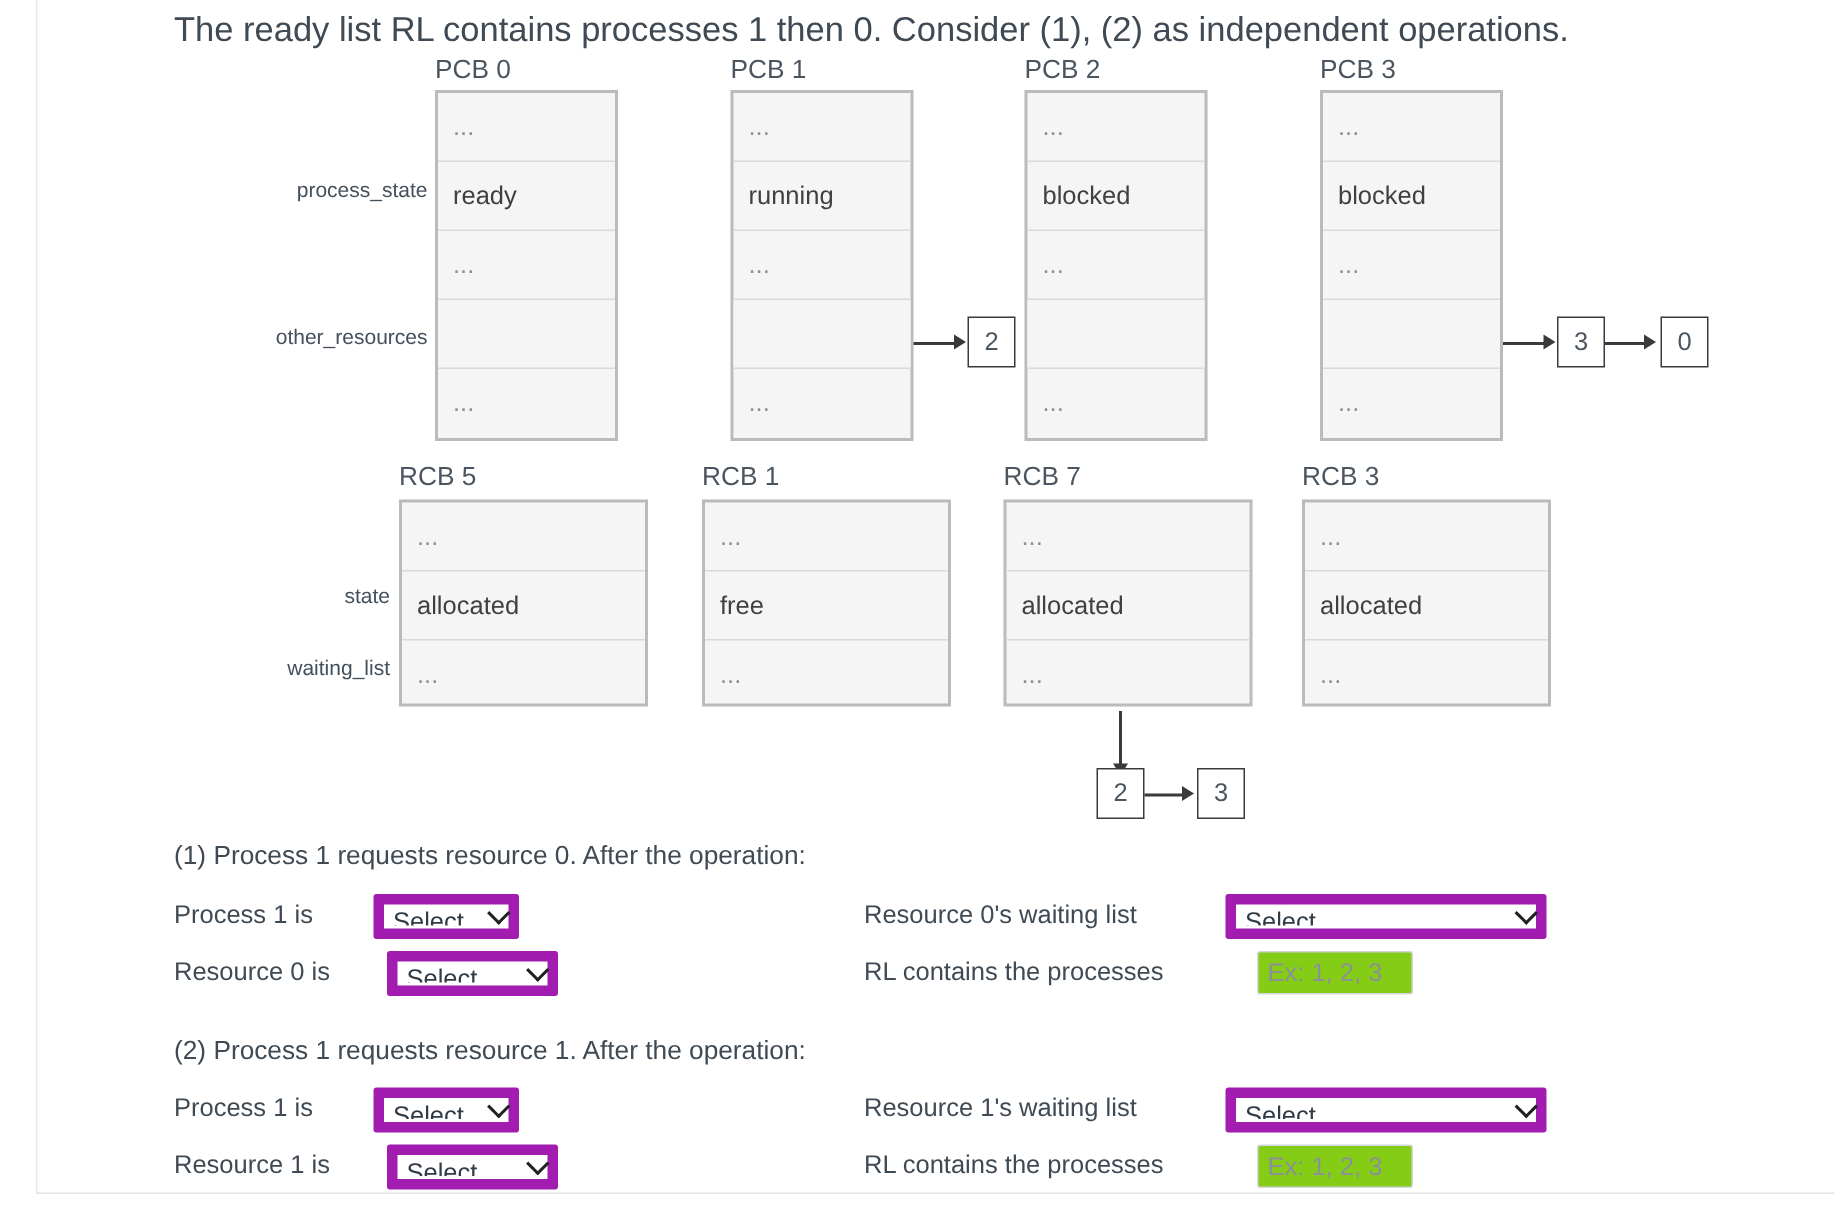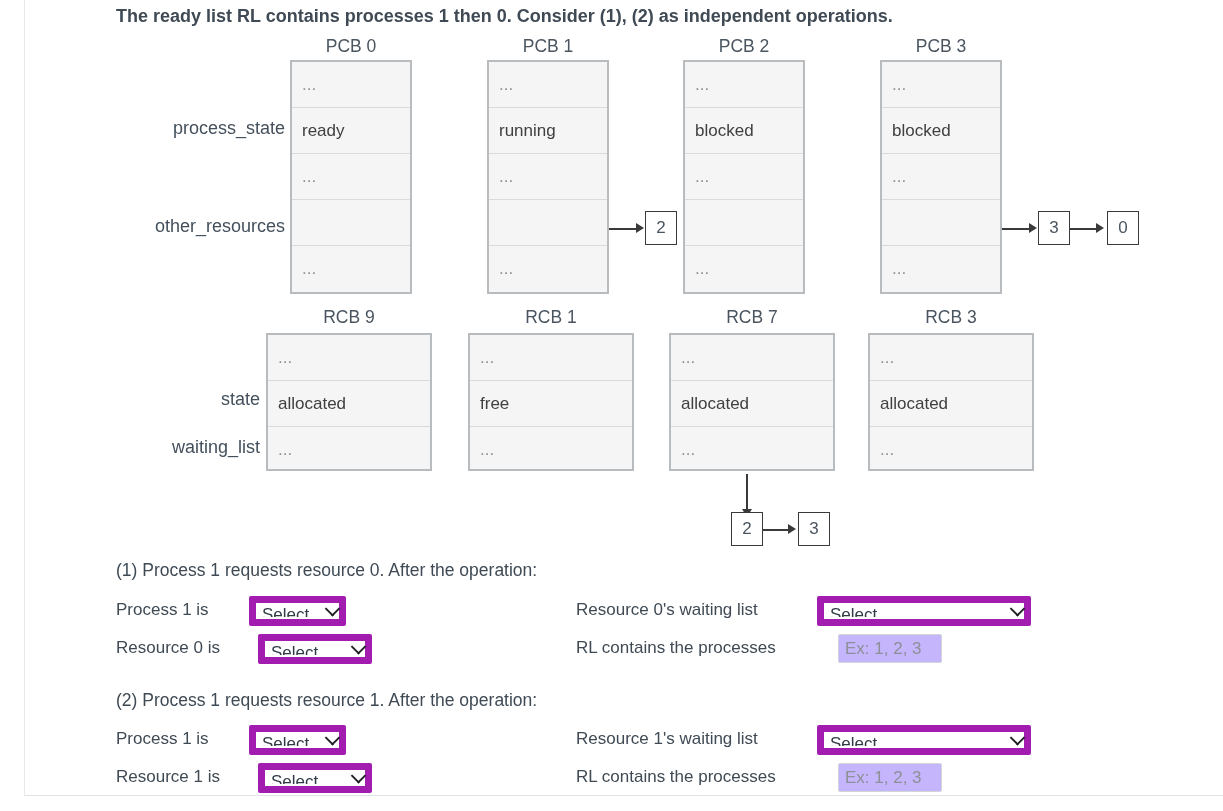--- a/index.html
+++ b/index.html
@@ -12,44 +12,44 @@
     position:relative;
   }
   #page{position:absolute;inset:0;}
 
   
   .gutter-line{position:absolute;left:24px;top:0;width:1px;height:796px;background:#e7e9ec;}
   .bottom-line{position:absolute;left:24px;top:795px;width:1199px;height:1px;background:#dfe2e6;}
 
   .intro{
     position:absolute;left:116px;top:6px;
-    font-size:18px;color:#3f4a54;white-space:nowrap;font-weight:bold;
+    font-size:23px;color:#3f4a54;white-space:nowrap;
   }
 
   
   .blk{position:absolute;border:2px solid #b9bcbf;background:#f5f5f5;box-sizing:border-box;}
   .blk .row{
     box-sizing:border-box;
     border-bottom:1px solid #d9dadc;
     height:46px;line-height:46px;
     padding-left:10px;
     font-size:17px;color:#404040;
     white-space:nowrap;overflow:hidden;
   }
   .blk .row:last-child{border-bottom:none;}
   .blk .row.dots{color:#8d9096;font-size:17px;}
   .blk .row.empty{background:#f5f5f5;}
 
   .blk-title{
     position:absolute;font-size:17.5px;color:#4a5560;
-    white-space:nowrap;text-align:center;
+    white-space:nowrap;text-align:left;
   }
 
   .rowlabel{
-    position:absolute;font-size:18px;color:#44505c;
+    position:absolute;font-size:14px;color:#44505c;
     white-space:nowrap;text-align:right;
   }
 
   
   .node{
     position:absolute;box-sizing:border-box;
     width:32px;height:34px;
     border:1.6px solid #3a3a3a;background:#ffffff;
     font-size:17px;color:#4a5560;
     text-align:center;line-height:32px;
@@ -85,21 +85,21 @@
   .selwrap .chev{
     position:absolute;right:8px;top:50%;width:9px;height:9px;
     border-right:2px solid #202124;border-bottom:2px solid #202124;
     transform:translateY(-70%) rotate(45deg);
     pointer-events:none;
   }
   input.txt{
     position:absolute;box-sizing:border-box;
     font-family:"Liberation Sans","DejaVu Sans",sans-serif;
     font-size:17px;color:#3f4a54;
-    background:#c4b5fd;
+    background:#84cc16;
     border:1px solid #d2d6da;border-radius:2px;
     padding:2px 6px;height:29px;
   }
   input.txt::placeholder{color:#8d9096;opacity:1;}
 </style>
 </head>
 <body>
 
 <div id="page">
 
@@ -154,21 +154,21 @@
   <div class="hline" style="left:1002px;top:228px;width:28px;"></div>
   <div class="arrow-r" style="left:1029px;top:223px;"></div>
   <div class="node" style="left:1038px;top:211px;">3</div>
   <div class="hline" style="left:1070px;top:228px;width:26px;"></div>
   <div class="arrow-r" style="left:1096px;top:223px;"></div>
   <div class="node" style="left:1107px;top:211px;">0</div>
 
   <div class="rowlabel" style="left:60px;top:389px;width:200px;">state</div>
   <div class="rowlabel" style="left:60px;top:437px;width:200px;">waiting_list</div>
 
-  <div class="blk-title" style="left:266px;top:307px;width:166px;">RCB 9</div>
+  <div class="blk-title" style="left:266px;top:307px;width:166px;">RCB 5</div>
   <div class="blk" style="left:266px;top:333px;width:166px;height:138px;">
     <div class="row dots">...</div>
     <div class="row">allocated</div>
     <div class="row dots">...</div>
   </div>
 
   <div class="blk-title" style="left:468px;top:307px;width:166px;">RCB 1</div>
   <div class="blk" style="left:468px;top:333px;width:166px;height:138px;">
     <div class="row dots">...</div>
     <div class="row">free</div>

